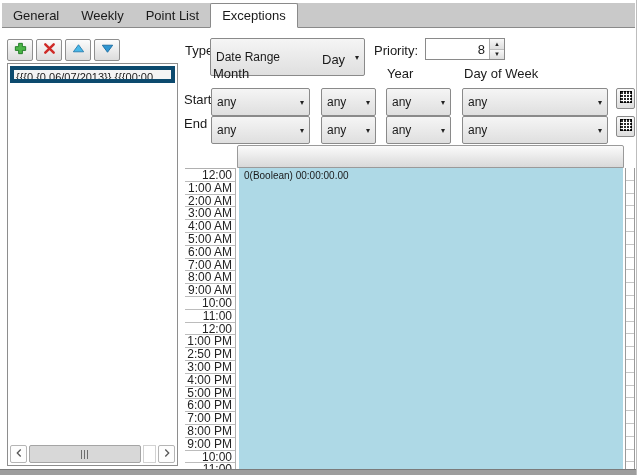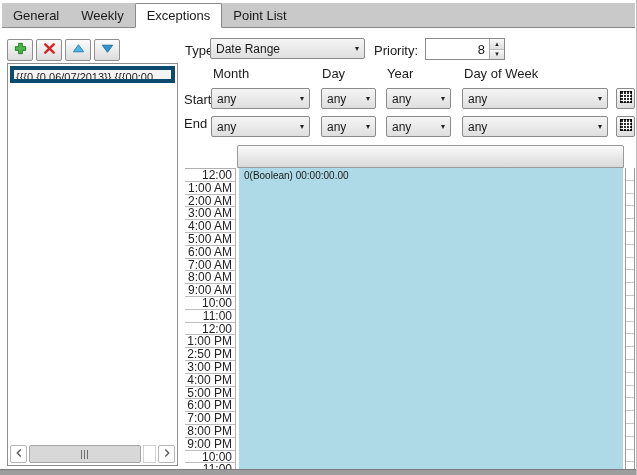--- a/index.html
+++ b/index.html
@@ -48,21 +48,21 @@
   .hthumb{
     width:112px;margin-left:2px;border:1px solid #a5a5a5;background:#d8d8d8;border-radius:2px;
     display:flex;align-items:center;justify-content:center;
   }
   .grip{width:8px;height:9px;background:repeating-linear-gradient(90deg,#6e6e6e 0 1px,transparent 1px 3px);}
   .htrack{flex:1;margin:0 2px;border:1px solid #d2d2d2;background:#fff;}
   
   .lbl{position:absolute;font-size:13px;white-space:nowrap;}
   
   .combo{
-    position:absolute;height:21px;border:1px solid #8a8a8a;border-radius:2px;
+    position:absolute;height:28px;border:1px solid #8a8a8a;border-radius:2px;
     background:linear-gradient(#f5f5f5,#dfdfdf);
     display:flex;align-items:center;font-size:12px;padding:0 5px;cursor:default;
   }
   .combo .ctext{flex:1;overflow:hidden;white-space:nowrap;}
   .combo .arrow{font-size:8px;color:#222;margin-left:4px;}
   .spinbox{
     position:absolute;left:425px;top:38px;width:80px;height:22px;
     border:1px solid #8a8a8a;background:#fff;display:flex;
   }
   .spinbox .val{flex:1;text-align:right;font-size:13px;padding:3px 4px 0 0;}
@@ -106,22 +106,22 @@
   }
 </style>
 </head>
 <body>
 
 <div class="window">
 
   <div class="tabbar">
     <div class="tab">General</div>
     <div class="tab">Weekly</div>
+    <div class="tab">Point List</div>
     <div class="tab selected">Exceptions</div>
-    <div class="tab">Point List</div>
   </div>
 
   <button class="toolbtn" style="left:7px;">
     <span>
       <svg width="15" height="15" viewBox="0 0 16 16">
           <path d="M6 2.5h4v3.5h3.5v4H10v3.5H6V10H2.5V6H6z" fill="#4cb648" stroke="#1f7a24" stroke-width="1"></path>
         </svg>
     </span>
   </button>
   <button class="toolbtn" style="left:36px;">
@@ -164,35 +164,35 @@
         <span>
           <svg width="10" height="12" viewBox="0 0 10 14">
               <polyline points="3,3 7,7 3,11" stroke="#555" stroke-width="1.5" fill="none"></polyline>
             </svg>
         </span>
       </button>
     </div>
   </div>
 
   <div class="lbl" style="left:185px;top:43px;">Type:</div>
-  <div class="combo" style="left:210px;top:38px;width:155px;height:21px;">
+  <div class="combo" style="left:210px;top:38px;width:155px;height:38px;">
     <span class="ctext">Date Range</span>
     <span class="arrow">▾</span>
   </div>
   <div class="lbl" style="left:374px;top:43px;">Priority:</div>
   <div class="spinbox">
     <div class="val">8</div>
     <div class="btns">
       <button class="sbtn">▲</button>
       <button class="sbtn">▼</button>
     </div>
   </div>
 
   <div class="lbl" style="left:213px;top:66px;">Month</div>
-  <div class="lbl" style="left:322px;top:66px;">Day</div>
+  <div class="lbl" style="left:322px;top:52px;">Day</div>
   <div class="lbl" style="left:387px;top:66px;">Year</div>
   <div class="lbl" style="left:464px;top:66px;">Day of Week</div>
 
   <div class="lbl" style="left:184px;top:92px;">Start</div>
   <div class="combo" style="left:211px;top:88px;width:99px;">
     <span class="ctext">any</span>
     <span class="arrow">▾</span>
   </div>
   <div class="combo" style="left:321px;top:88px;width:55px;">
     <span class="ctext">any</span>

